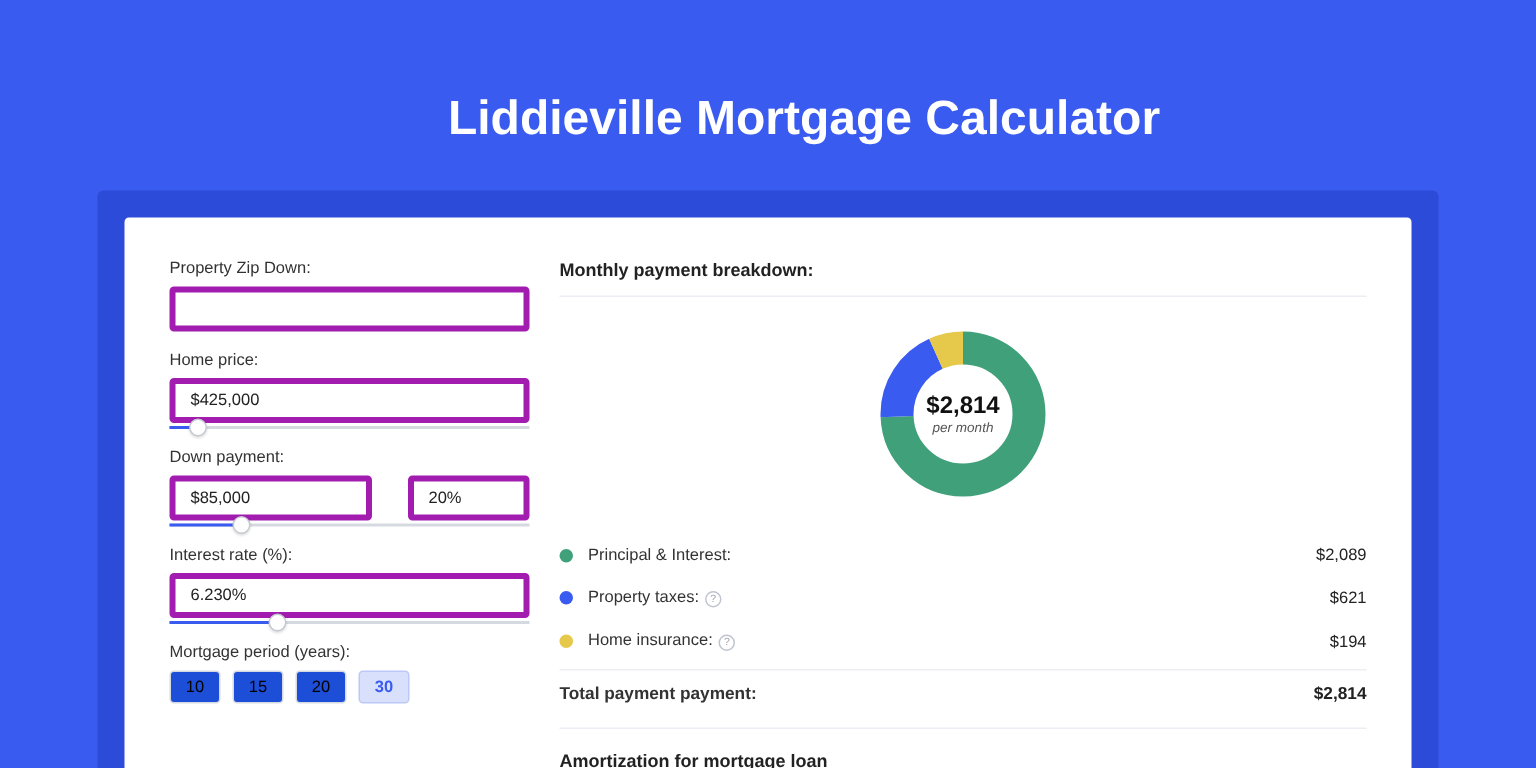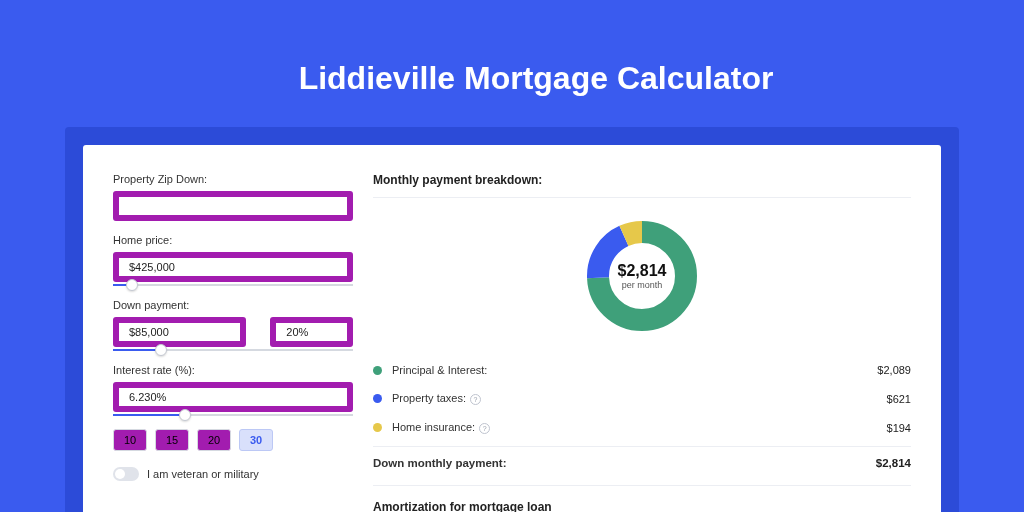--- a/index.html
+++ b/index.html
@@ -40,21 +40,21 @@
 .field { margin-bottom: 13px; }
 .field label {
   display: block;
   font-size: 11px;
   color: #333;
   margin-bottom: 6px;
 }
 .input {
   width: 100%;
   height: 30px;
-  border: 6px solid #a21caf;
+  border: 4px solid #a21caf;
   border-radius: 3px;
   padding: 0 10px;
   font-size: 11px;
   color: #222;
 }
 .row { display: flex; gap: 24px; }
 .row .input:first-child { flex: 2; }
 .row .input:last-child { flex: 1; }
 .slider-track {
   height: 2px;
@@ -76,21 +76,21 @@
   border-radius: 50%;
   top: -5px;
   transform: translateX(-50%);
   box-shadow: 0 1px 2px rgba(0,0,0,.15);
 }
 .period-btns { display: flex; gap: 8px; margin-top: 6px; }
 .period-btn {
   width: 34px; height: 22px;
   border: 1px solid #d5d9e0;
   border-radius: 3px;
-  background: #a21caf;
+  background: #1d4ed8;
   font-size: 11px;
   display: flex; align-items: center; justify-content: center;
   cursor: pointer;
 }
 .period-btn.active { background: #d9e0fb; color: #3a5bef; font-weight: 600; border-color: #bcc8f5; text-align: right; }
 .toggle-row { display: flex; align-items: center; gap: 8px; margin-top: 16px; }
 .toggle {
   width: 26px; height: 14px; background: #e0e3ea; border-radius: 8px; position: relative;
 }
 .toggle::after {
@@ -100,21 +100,21 @@
 .section-title { font-size: 12px; font-weight: 700; color: #222; margin-bottom: 10px; }
 .section-sep { border: none; border-top: 1px solid #eceef3; margin: 10px 0 12px; }
 .donut-wrap { display: flex; justify-content: center; padding: 6px 0 14px; }
 .donut { position: relative; width: 120px; height: 120px; }
 .donut svg { transform: rotate(-90deg); }
 .donut-center {
   position: absolute; inset: 0;
   display: flex; flex-direction: column; align-items: center; justify-content: center;
 }
 .donut-center .val { font-size: 16px; font-weight: 800; color: #111; }
-.donut-center .sub { font-size: 9px; color: #555; }
+.donut-center .sub { font-size: 9px; color: #555; font-style: italic; }
 .legend { margin-top: 6px; }
 .legend-row {
   display: flex; align-items: center; padding: 8px 0;
 }
 .dot { width: 9px; height: 9px; border-radius: 50%; margin-right: 10px; flex-shrink: 0; }
 .dot.green { background: #3fa07a; }
 .dot.blue { background: #3a5bef; }
 .dot.yellow { background: #e6c84a; }
 .legend-label { font-size: 11px; color: #333; flex: 1; }
 .legend-val { font-size: 11px; color: #222; }
@@ -167,32 +167,29 @@
       <div class="field">
         <label>Interest rate (%):</label>
         <input class="input" value="6.230%" style="">
         <div class="slider-track">
           <div class="slider-fill" id="ir-fill" style="width: 30%;"></div>
           <div class="slider-thumb" id="ir-thumb" style="left: 30%;"></div>
         </div>
       </div>
 
       <div class="field">
+        <label>Mortgage period (years):</label>
         <div class="period-btns" id="period-btns">
             <div class="period-btn">10</div>
             <div class="period-btn">15</div>
             <div class="period-btn">20</div>
             <div class="period-btn active">30</div>
           </div>
       </div>
 
-      <div class="toggle-row">
-        <div class="toggle"></div>
-        <span class="toggle-label">I am veteran or military</span>
-      </div>
     </div>
 
     <div class="right">
       <div class="section-title">Monthly payment breakdown:</div>
       <hr class="section-sep">
 
       <div class="donut-wrap">
         <div class="donut">
           <svg width="120" height="120" viewBox="0 0 120 120" id="donut-svg">
               <circle cx="60" cy="60" r="44" fill="none" stroke="#3fa07a" stroke-width="22" stroke-dasharray="205.2328573897366 71.22729612616516" stroke-dashoffset="0"></circle>
@@ -218,21 +215,21 @@
             <span class="legend-val">$621</span>
           </div>
           <div class="legend-row">
             <span class="dot yellow"></span>
             <span class="legend-label">Home insurance:<span class="info-icon">?</span></span>
             <span class="legend-val">$194</span>
           </div>
         </div>
 
       <div class="total-row">
-        <span class="legend-label">Down monthly payment:</span>
+        <span class="legend-label">Total payment payment:</span>
         <span class="legend-val">$2,814</span>
       </div>
 
       <div class="amort">
         <div class="section-title">Amortization for mortgage loan</div>
 
       </div>
     </div>
 
   </div>

